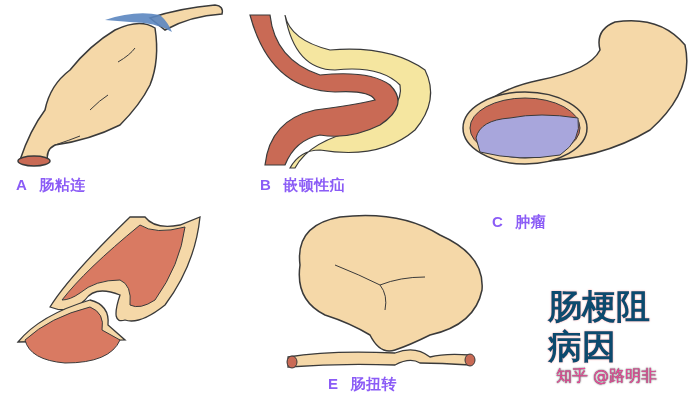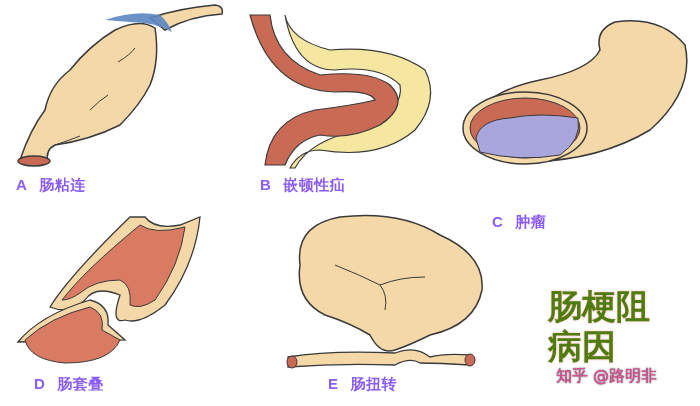--- a/index.html
+++ b/index.html
@@ -1,21 +1,21 @@
 <!DOCTYPE html>
 <html><head>
 <meta charset="utf-8">
 <style>
   html, body { margin: 0; padding: 0; background: #ffffff; }
   body { width: 700px; height: 406px; position: relative; overflow: hidden; font-family: "DejaVu Sans", sans-serif; }
   .panel { position: absolute; }
   .panel svg { position: absolute; left: 0; top: 0; }
   .caption { position: absolute; font-family: "DejaVu Sans", sans-serif; font-weight: bold; font-size: 15px; color: #8b5cf6; white-space: nowrap; letter-spacing: 0.5px; }
   .caption .letter { display: inline-block; margin-right: 12px; font-family: "Liberation Sans", sans-serif; font-weight: bold; }
-  .title-block { position: absolute; left: 548px; top: 286px; color: #4d7c0f; font-family: "DejaVu Sans", sans-serif; font-weight: bold; font-size: 34px; line-height: 40px; text-shadow: 0 0 2px #ff9a9a; }
+  .title-block { position: absolute; left: 548px; top: 286px; color: #0c4a6e; font-family: "DejaVu Sans", sans-serif; font-weight: bold; font-size: 34px; line-height: 40px; text-shadow: 0 0 2px #ff9a9a; }
   .watermark { position: absolute; left: 556px; top: 366px; color: #ec4899; font-family: "DejaVu Sans", sans-serif; font-size: 16px; text-shadow: 0 0 2px #666, 0 0 1px #333; white-space: nowrap; }
 </style>
 </head>
 <body>
 
 <div class="panel" style="left:0;top:0;width:240px;height:200px;">
   <svg width="240" height="175" viewBox="0 0 240 175">
     <path d="M150 18 Q180 8 215 5 Q224 6 222 14 Q190 16 165 30 Z" fill="#f5d8a8" stroke="#3a3a3a" stroke-width="1.5"></path>
     <path d="M20 160 Q30 130 45 110 Q50 85 70 70 Q90 45 115 30 Q140 18 155 28 Q160 60 150 85 Q140 105 120 125 Q90 140 55 145 Q45 150 48 162 Z" fill="#f5d8a8" stroke="#3a3a3a" stroke-width="1.5"></path>
     <ellipse cx="34" cy="161" rx="16" ry="5" fill="#c96a55" stroke="#3a3a3a" stroke-width="1.5"></ellipse>
@@ -51,23 +51,20 @@
   </div>
 </div>
 
 <div class="panel" style="left:0;top:205px;width:250px;height:201px;">
   <svg width="250" height="165" viewBox="0 0 250 165">
     <path d="M130 12 L145 12 Q155 25 180 20 L200 12 Q195 60 165 100 Q140 120 125 115 Q110 120 120 90 Q95 80 85 95 Q70 110 50 102 Q70 70 130 12 Z" fill="#f5d8a8" stroke="#3a3a3a" stroke-width="1.3"></path>
     <path d="M140 20 Q155 30 185 22 Q180 60 155 95 Q140 105 130 100 Q132 80 120 75 Q95 75 80 88 Q70 95 62 95 Q85 65 140 20 Z" fill="#d97a62" stroke="#3a3a3a" stroke-width="1"></path>
     <path d="M18 137 Q40 110 90 95 Q110 100 108 120 L125 135 L18 137 Z" fill="#f5d8a8" stroke="#3a3a3a" stroke-width="1.3"></path>
     <path d="M25 135 Q50 112 90 102 Q105 108 102 125 L120 135 Q110 158 65 158 Q30 155 25 135 Z" fill="#d97a62" stroke="#3a3a3a" stroke-width="1"></path>
   </svg>
-  <div class="caption" style="left:34px;top:170px;">
-    <span class="letter">D</span><span>肠套叠</span>
-  </div>
 </div>
 
 <div class="panel" style="left:270px;top:205px;width:260px;height:201px;">
   <svg width="260" height="165" viewBox="0 0 260 165">
     <path d="M30 60 Q25 20 70 12 Q130 5 170 30 Q215 50 212 85 Q205 120 160 130 Q140 140 125 145 Q110 150 100 130 Q80 118 55 110 Q25 95 30 60 Z" fill="#f5d8a8" stroke="#3a3a3a" stroke-width="1.5"></path>
     <path d="M65 60 Q90 70 110 80 Q118 90 115 105" fill="none" stroke="#3a3a3a" stroke-width="1"></path>
     <path d="M110 80 Q130 72 155 72" fill="none" stroke="#3a3a3a" stroke-width="1"></path>
     <path d="M18 152 Q60 145 125 148 Q145 140 160 152 Q175 148 200 150 L200 160 Q170 158 150 158 Q140 152 125 160 Q70 158 18 162 Z" fill="#f5d8a8" stroke="#3a3a3a" stroke-width="1.3"></path>
     <ellipse cx="22" cy="157" rx="5" ry="6" fill="#c96a55" stroke="#3a3a3a" stroke-width="1"></ellipse>
     <ellipse cx="200" cy="155" rx="5" ry="6" fill="#c96a55" stroke="#3a3a3a" stroke-width="1"></ellipse>

